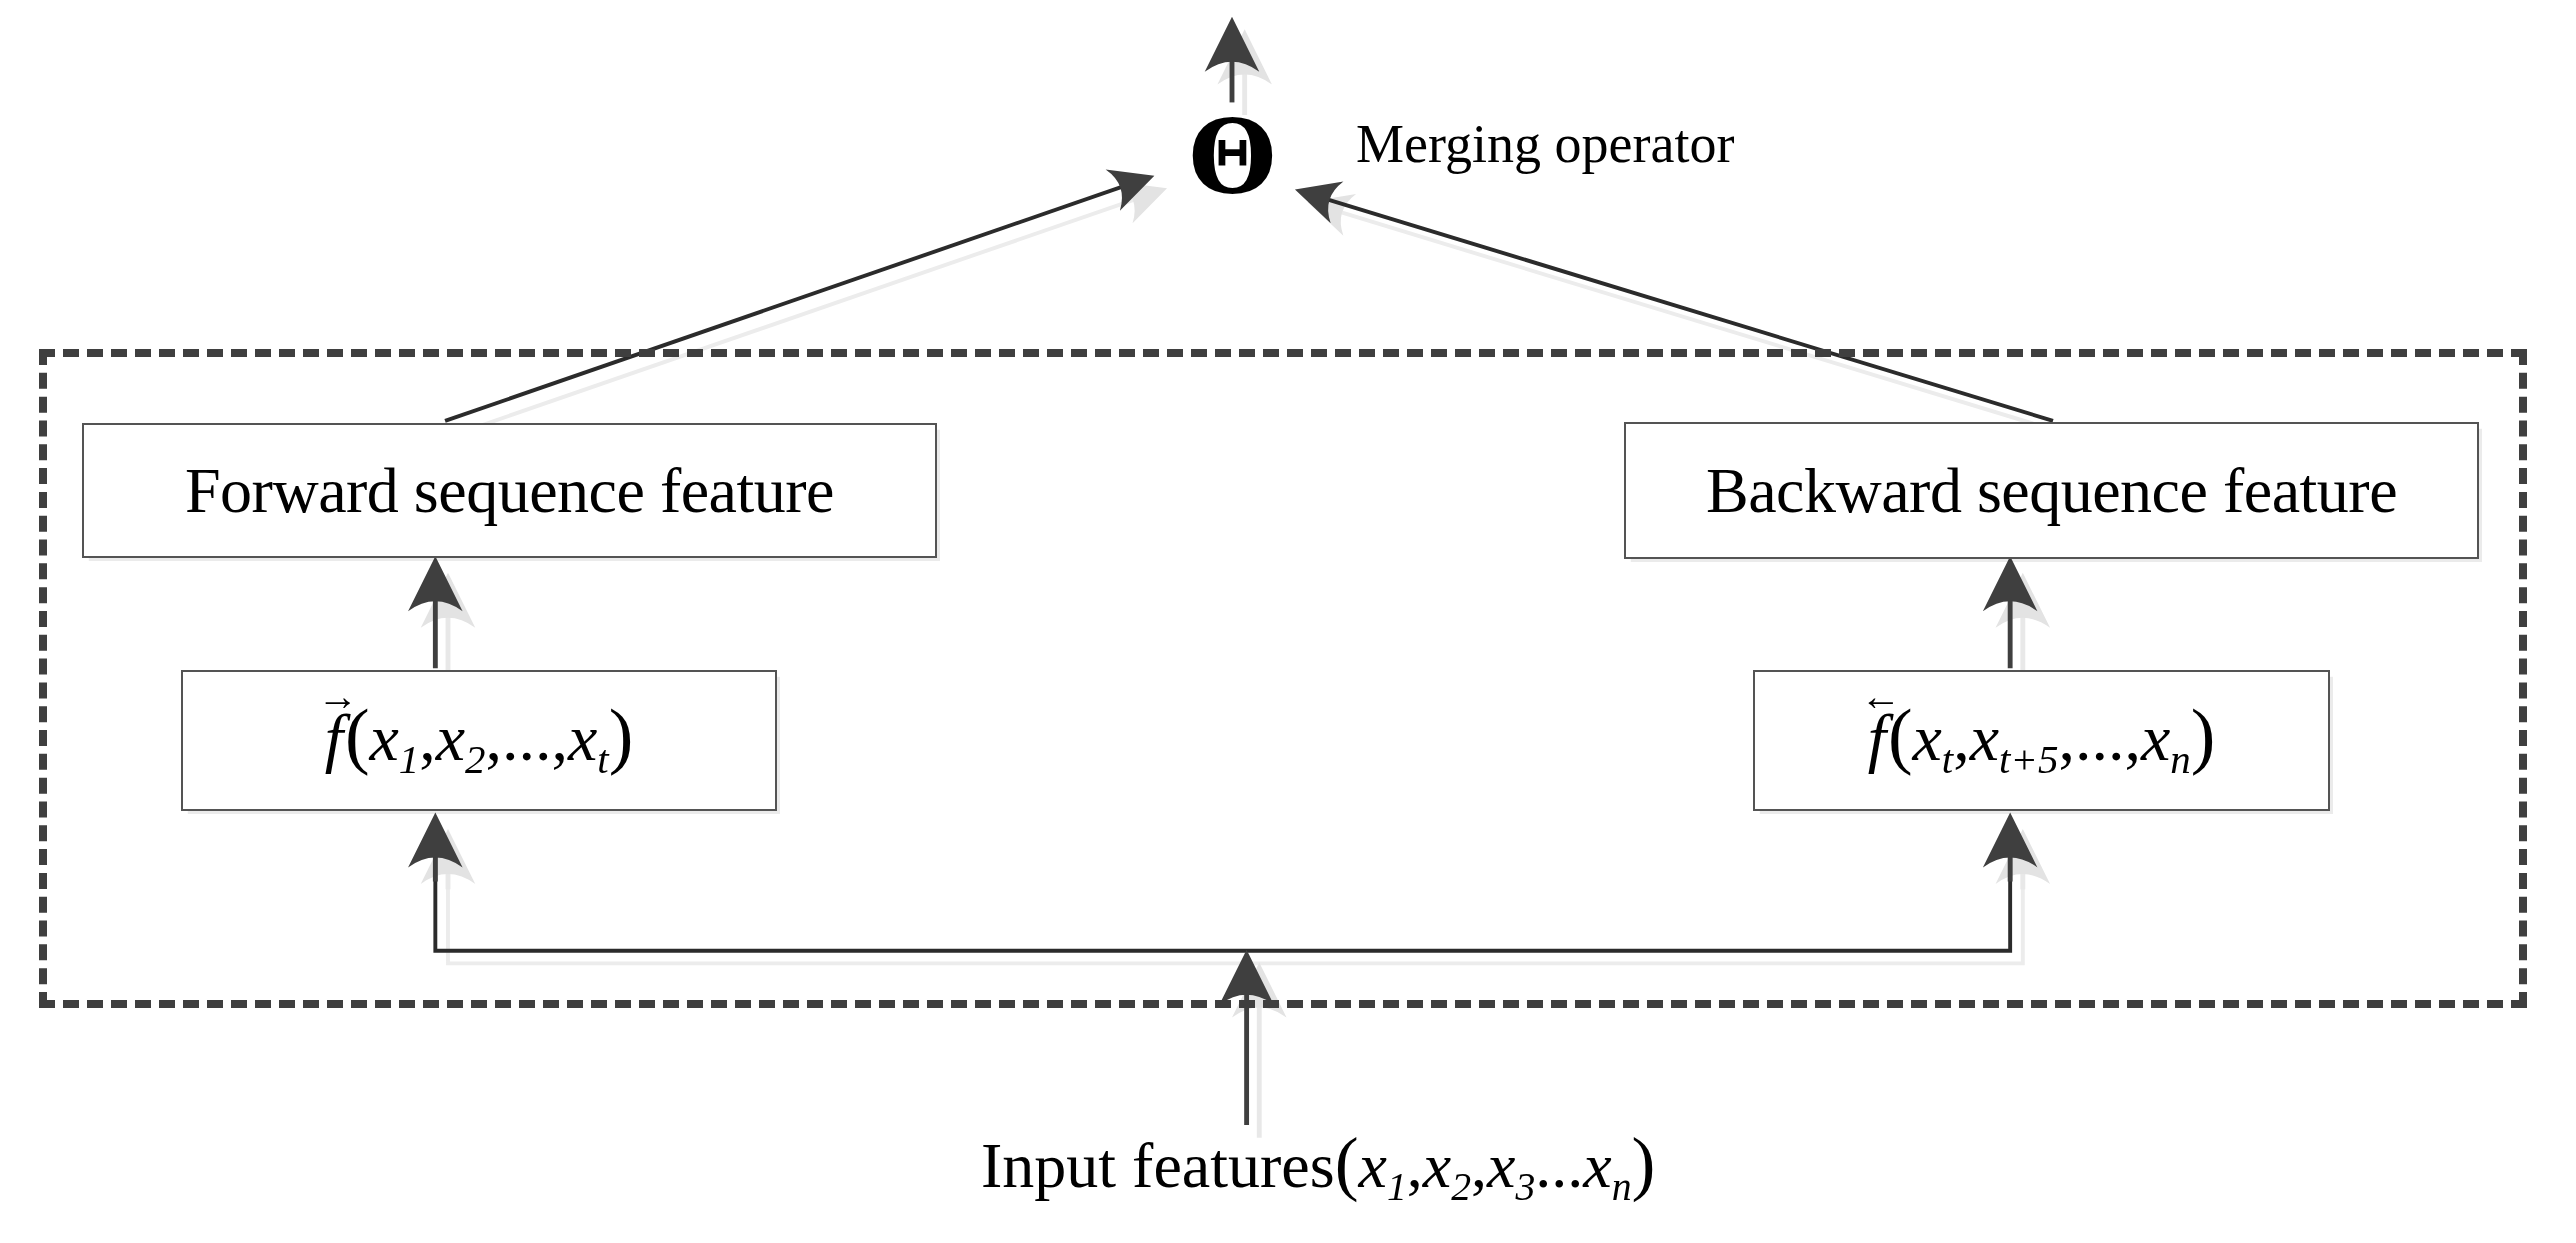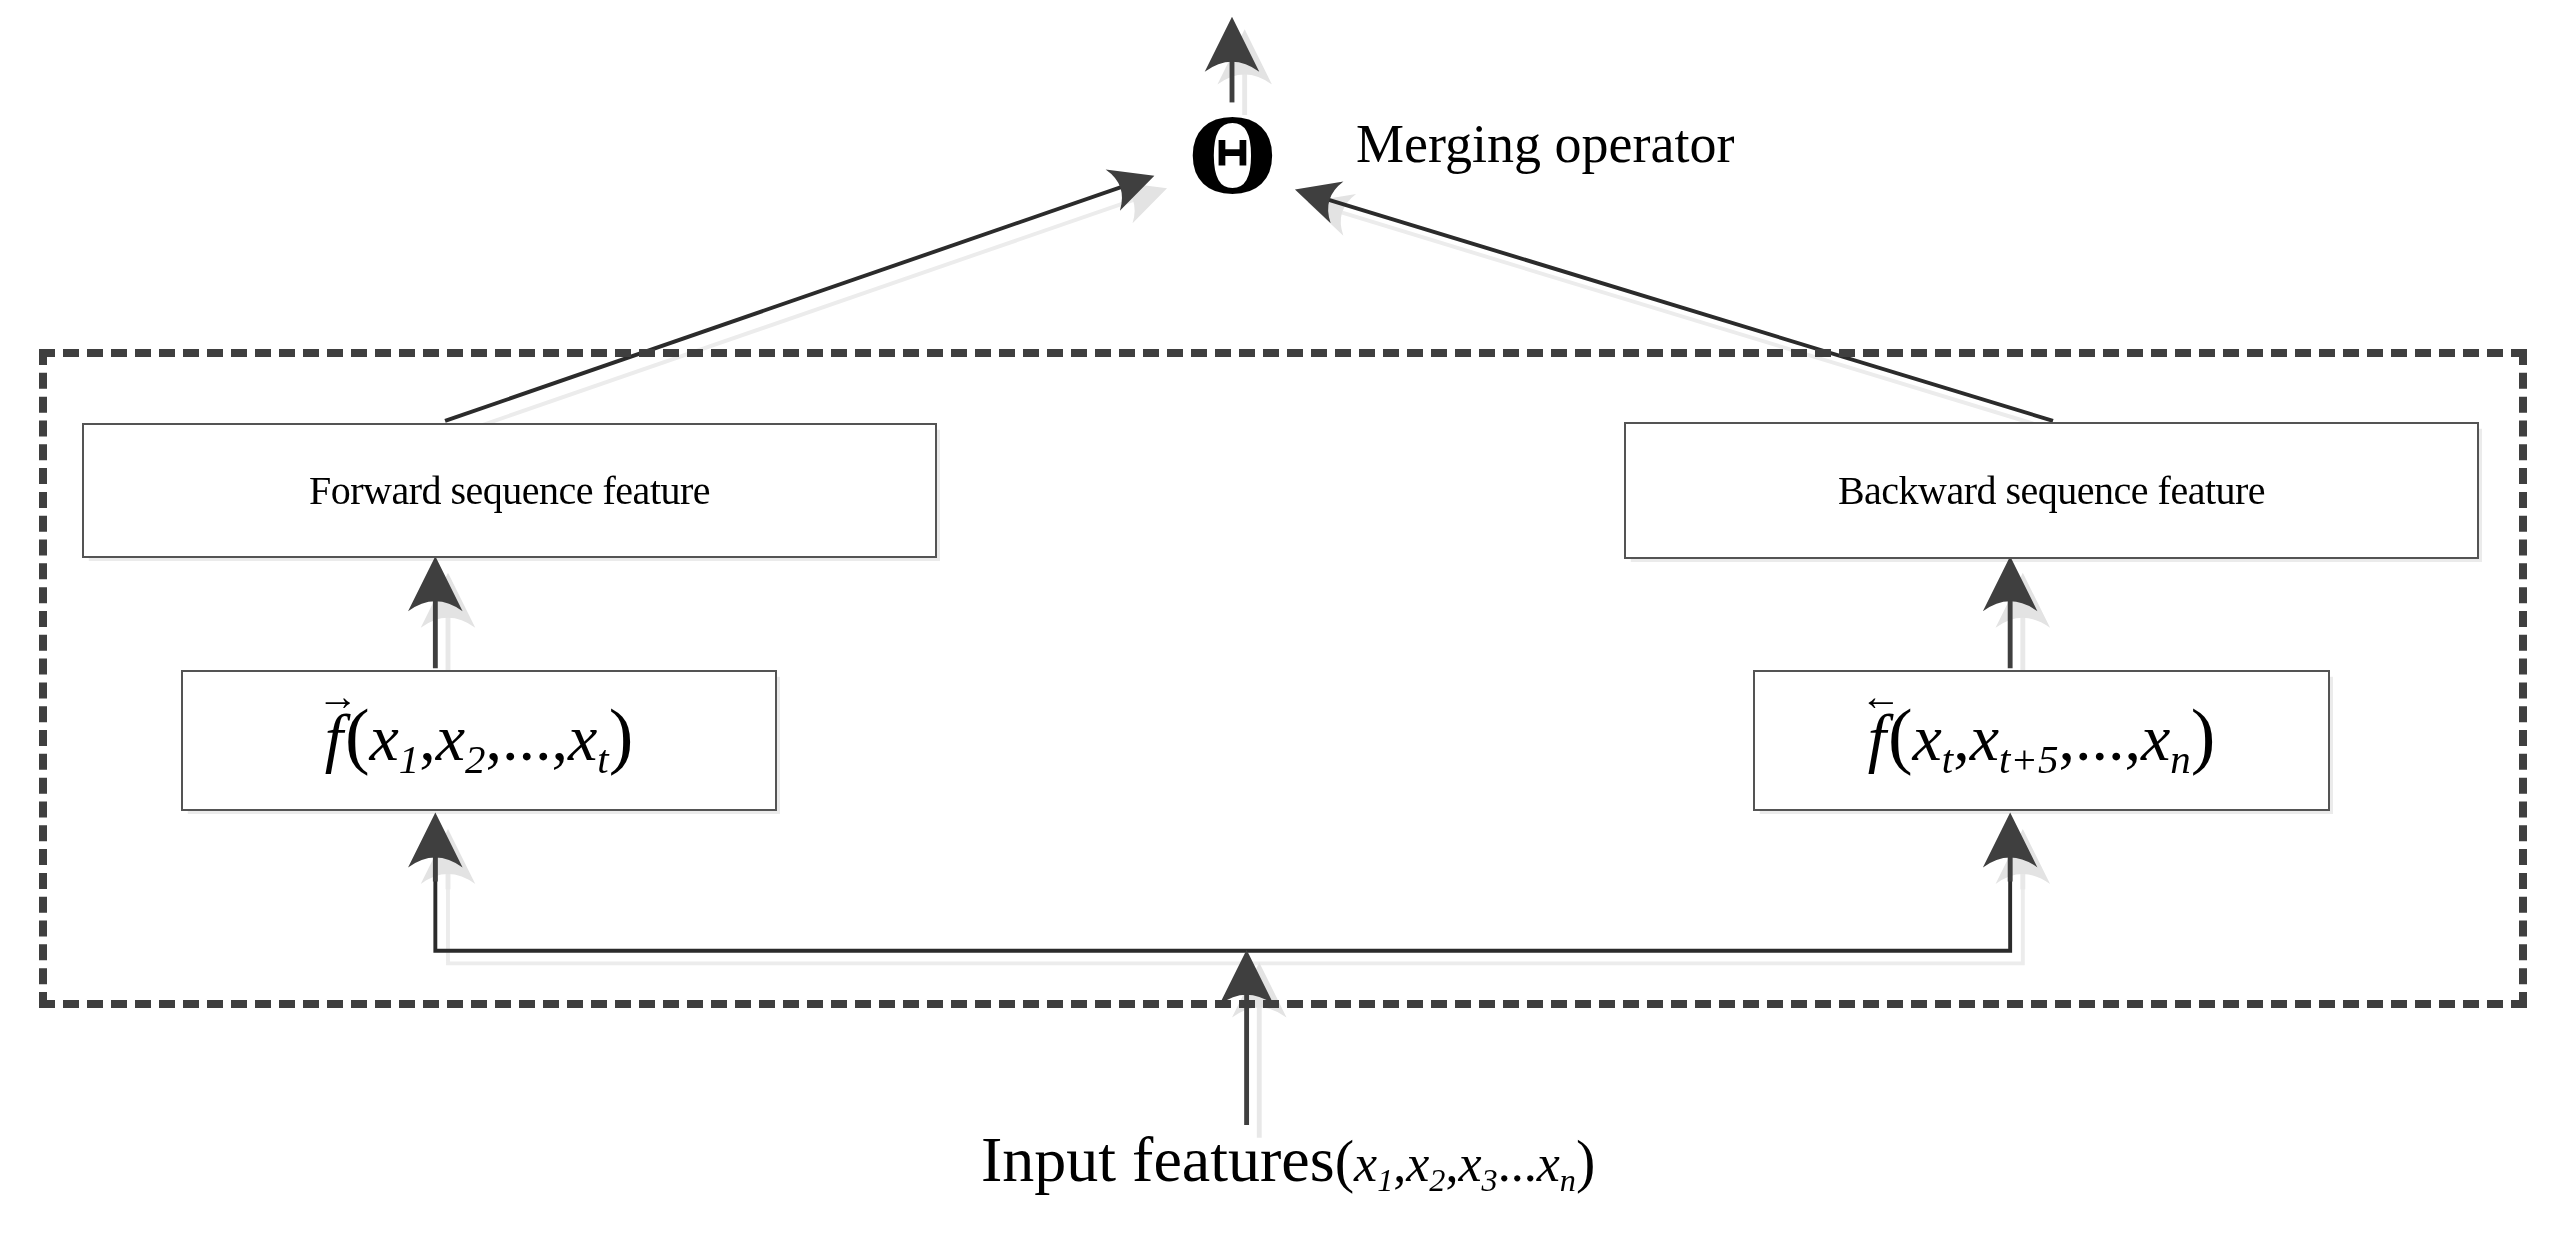--- a/index.html
+++ b/index.html
@@ -26,21 +26,21 @@
     background: #ffffff;
     border: 2.9px solid #545454;
     box-sizing: border-box;
     box-shadow: 4.9px 4.9px 0 -1.9px rgba(0,0,0,0.08);
     display: flex;
     align-items: center;
     justify-content: center;
   }
   .box-label {
     font-family: "Liberation Serif", "DejaVu Serif", serif;
-    font-size: 40px;
+    font-size: 64px;
     color: #000000;
     line-height: 1;
     white-space: nowrap;
     letter-spacing: -0.5px;
   }
   #box-forward { left: 82px; top: 423px; width: 855px; height: 135px; }
   #box-backward { left: 1624px; top: 422px; width: 855px; height: 137px; }
   #box-formula-forward { left: 181px; top: 670px; width: 596px; height: 141px; }
   #box-formula-backward { left: 1753px; top: 670px; width: 577px; height: 141px; }
 
@@ -115,21 +115,21 @@
     font-style: italic;
   }
   .math .up {
     font-style: normal;
   }
   .math .paren {
     font-style: normal;
     font-size: 1.12em;
   }
   #label-input .math {
-    font-size: 52px;
+    font-size: 64px;
   }
   #label-input .inline-text {
     font-style: normal;
     font-family: "Liberation Serif", "DejaVu Serif", serif;
     margin-left: 22px;
   }
 </style>
 </head>
 <body>
 

